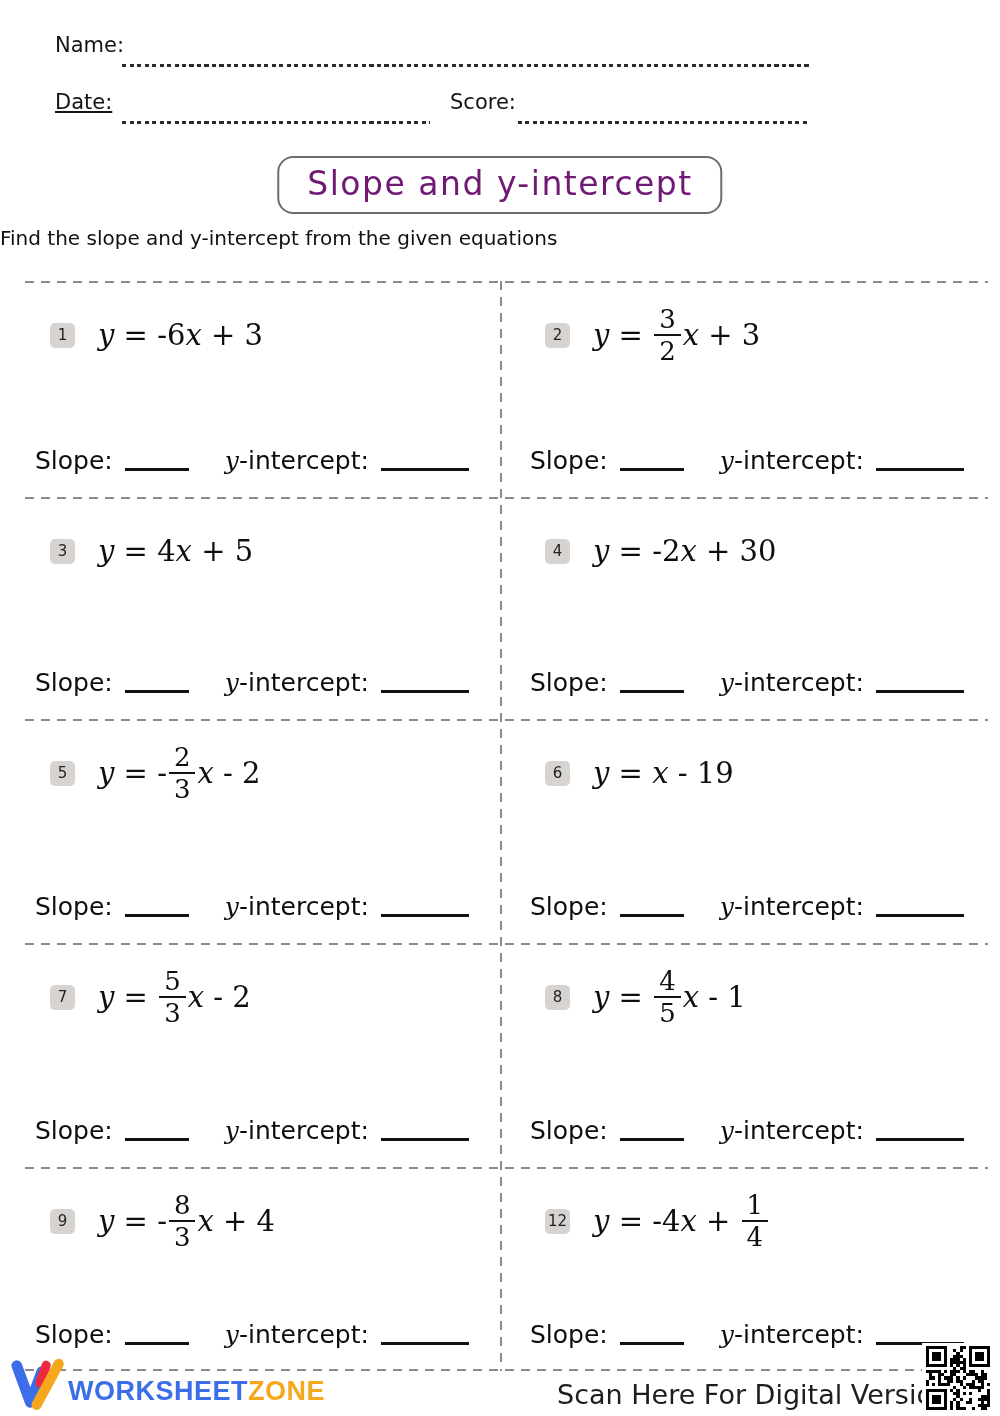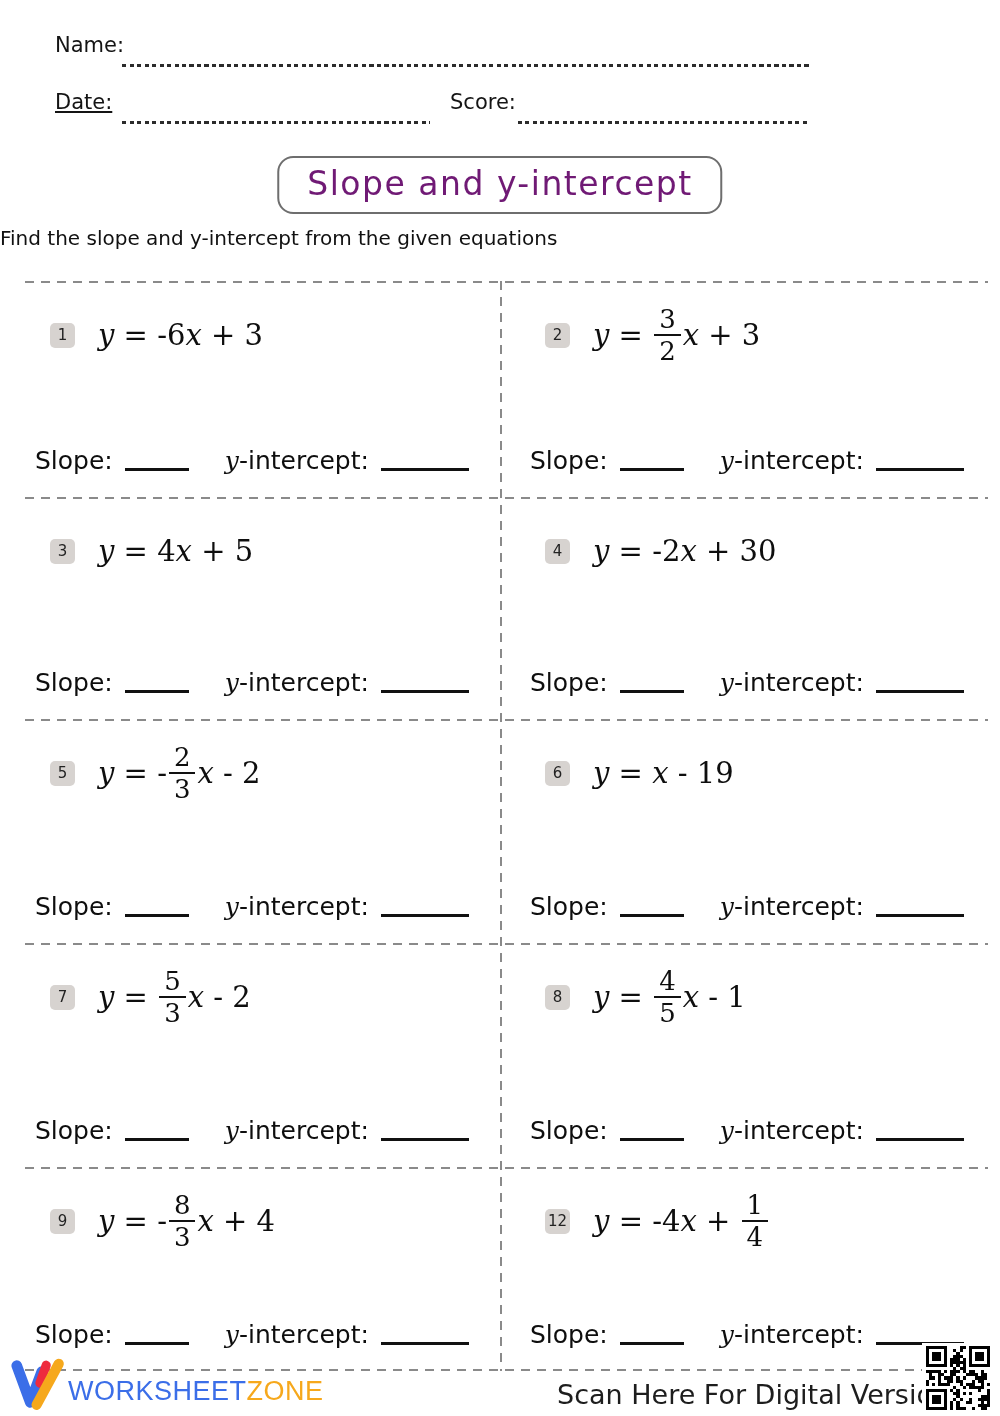--- a/index.html
+++ b/index.html
@@ -57,21 +57,21 @@
   .answer-row { font-size:25px; white-space:nowrap; color:#0e0e0e; }
   .answer-row .yvar { font-family:"DejaVu Serif", serif; font-style:italic; }
   .blank { display:inline-block; border-bottom:3.5px solid #111; height:16px;
     transform:translateY(2px); }
   .blank-slope { width:64px; margin-left:12px; }
   .blank-int { width:88px; margin-left:12px; }
   .yint-label { margin-left:36px; }
 
   
   .brand { position:absolute; left:10px; top:1356px; display:flex; align-items:center; }
-  .brand-text { font-size:27px; font-weight:normal; letter-spacing:0.5px; margin-left:2px;
+  .brand-text { font-size:27px; font-weight:bold; letter-spacing:0.5px; margin-left:2px;
     margin-top:12px; font-family:"Liberation Sans", sans-serif; }
   .brand-word1 { color:var(--brand-blue); }
   .brand-word2 { color:var(--brand-yellow); }
   .scan-text { position:absolute; left:557px; top:1379px; font-size:27px; color:#1d1d1d; }
   .qr-box { position:absolute; left:922px; top:1343px; width:72px; height:70px;
     background:#fff; box-sizing:border-box; padding:3px; }
   .qr-box svg { display:block; width:100%; height:100%; }
 </style>
 </head>
 <body>

